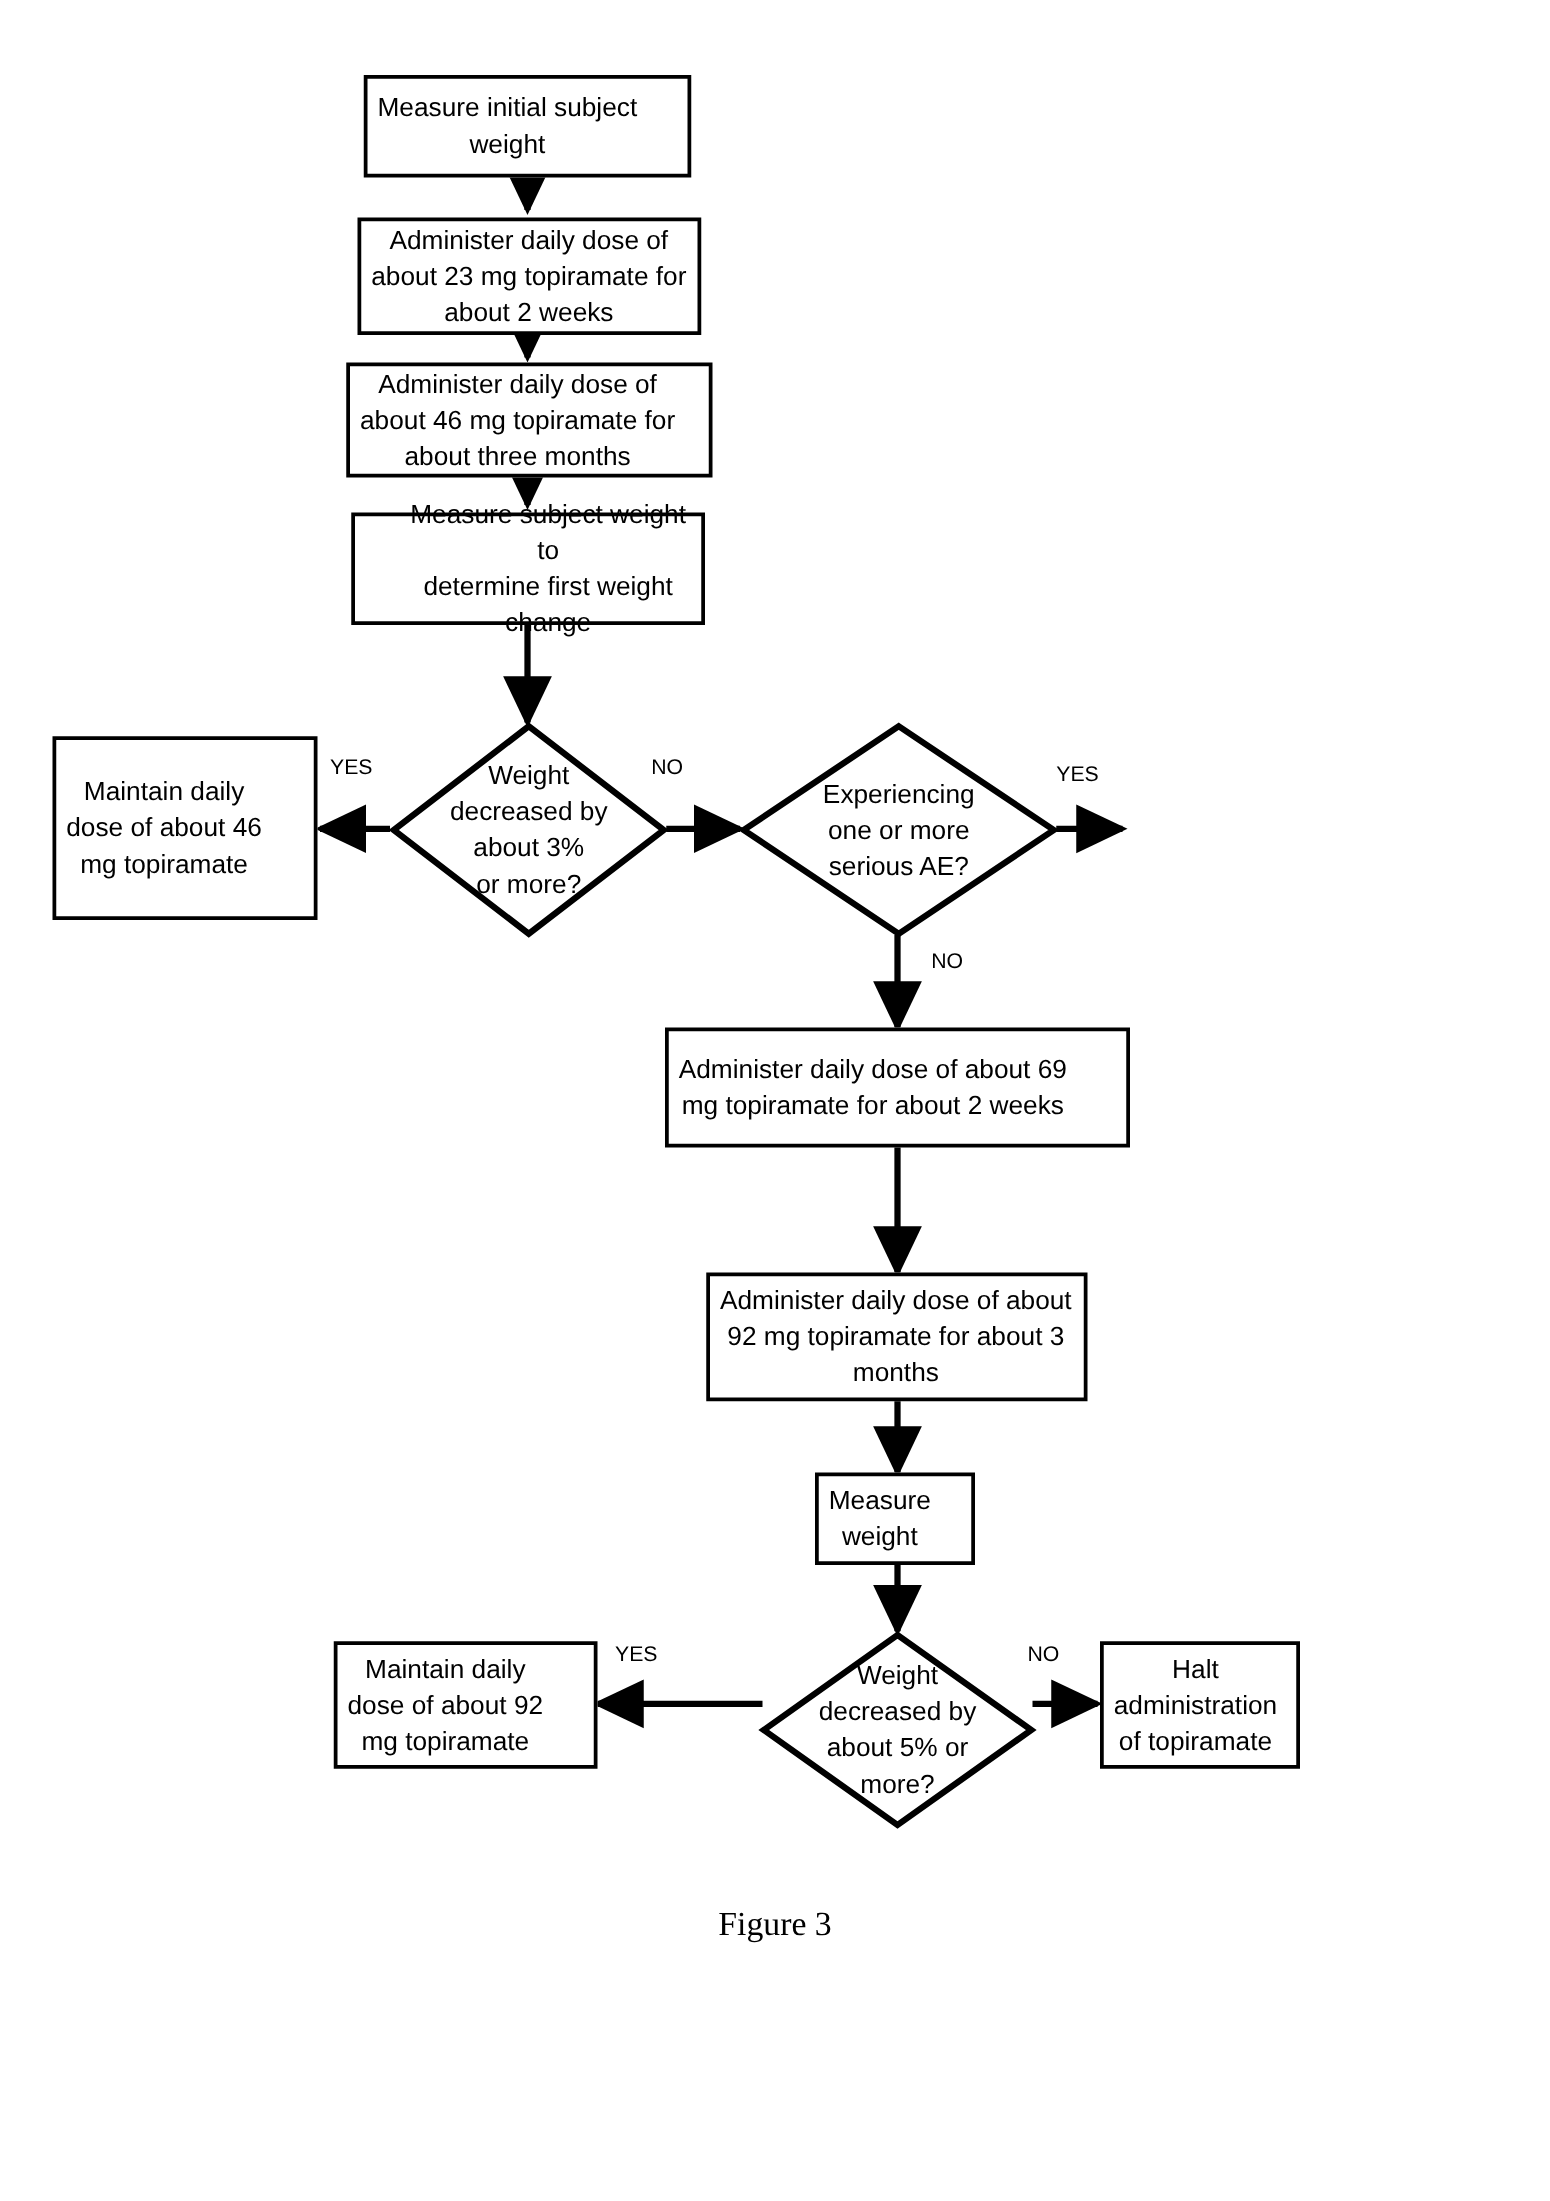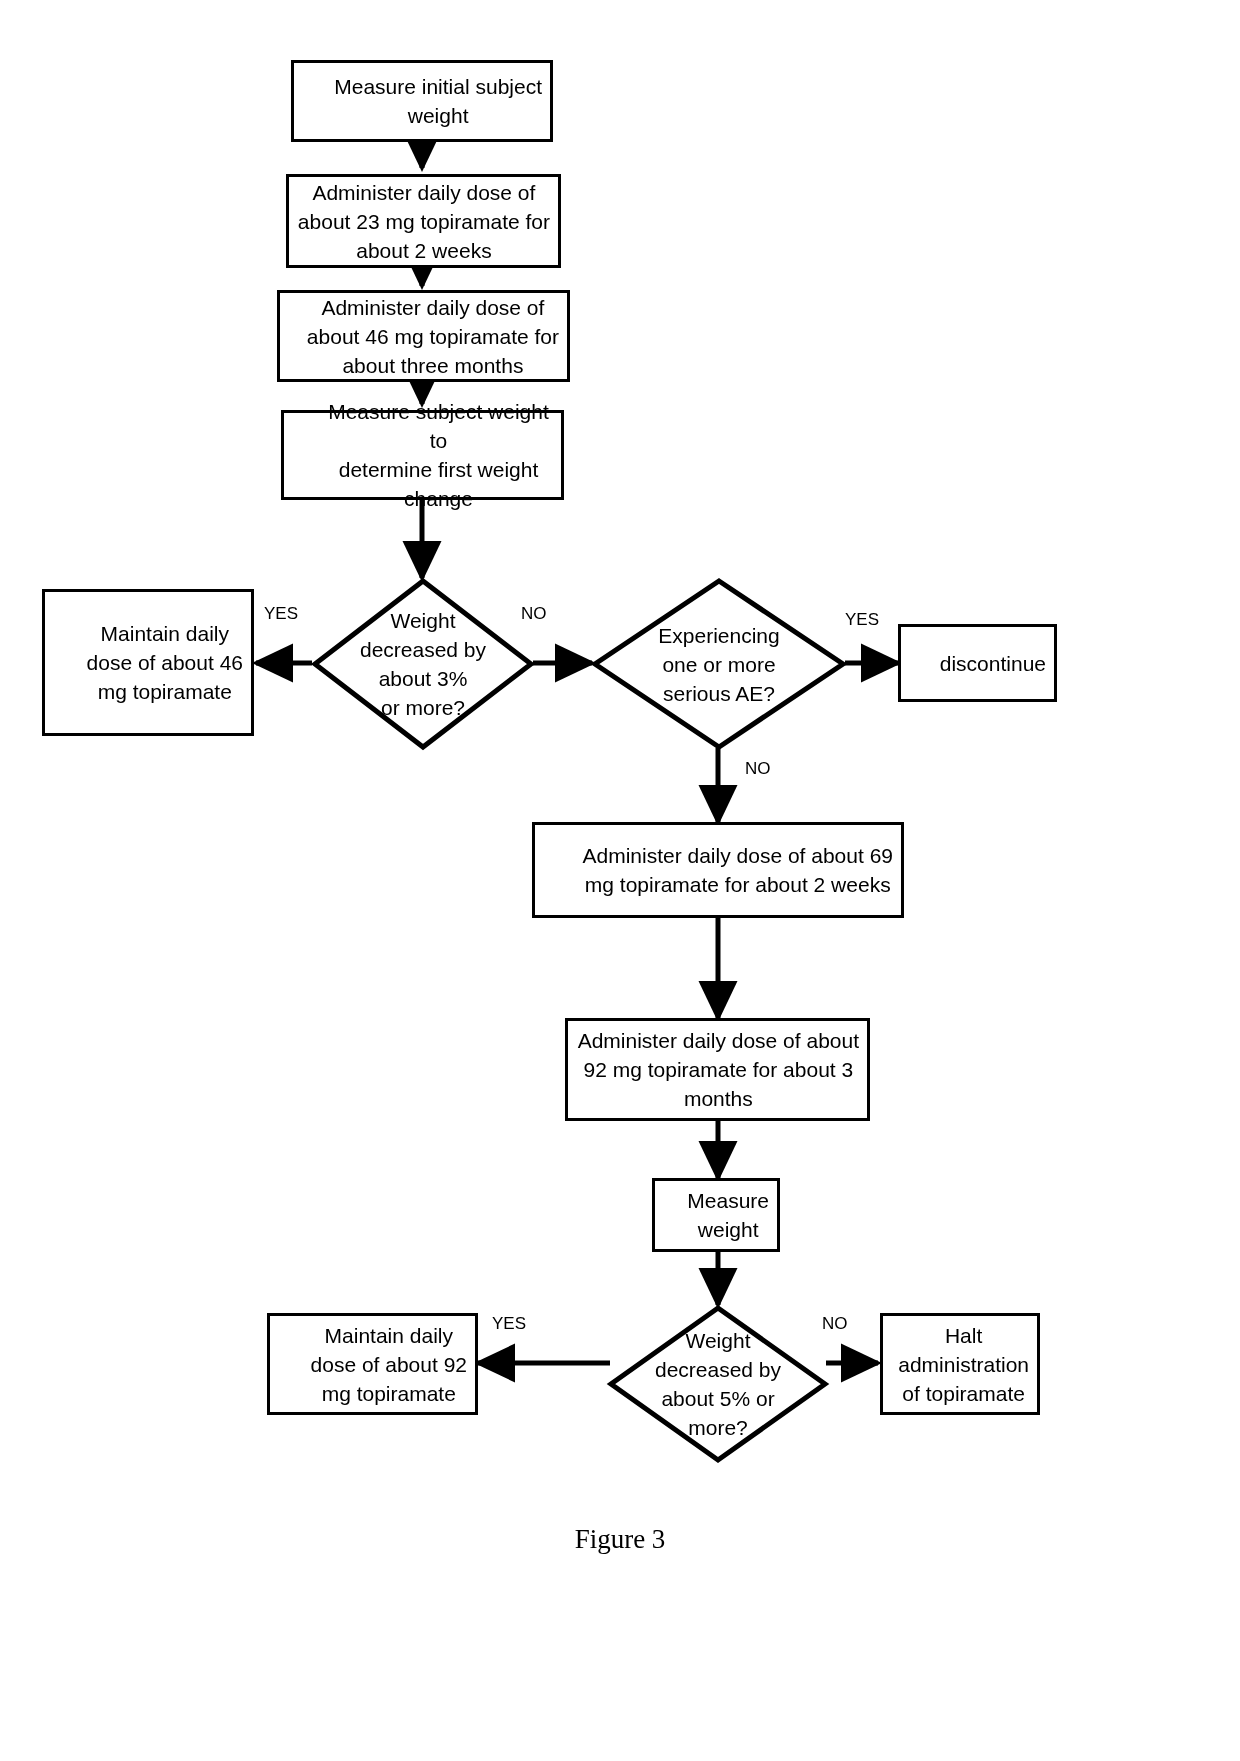--- a/index.html
+++ b/index.html
@@ -17,21 +17,21 @@
     width: 1240px;
     height: 1761px;
     background: #ffffff;
     overflow: hidden;
   }
   .node {
     position: absolute;
     box-sizing: border-box;
     display: flex;
     align-items: center;
-    justify-content: flex-end;
+    justify-content: flex-start;
     text-align: center;
   }
   .box {
     border: 3px solid #000000;
     background: #ffffff;
   }
   .box .txt {
     font-size: 21px;
     line-height: 29px;
     padding: 0 8px;
@@ -141,23 +141,20 @@
 determine first weight
 change</div>
   </div>
 
   <div class="node box" style="left:42px; top:589px; width:212px; height:147px;">
     <div class="txt">Maintain daily
 dose of about 46
 mg topiramate</div>
   </div>
 
-  <div class="node box" style="left:898px; top:624px; width:159px; height:78px;">
-    <div class="txt">discontinue</div>
-  </div>
 
   <div class="node box" style="left:532px; top:822px; width:372px; height:96px;">
     <div class="txt">Administer daily dose of about 69
 mg topiramate for about 2 weeks</div>
   </div>
 
   <div class="node box" style="left:565px; top:1018px; width:305px; height:103px;">
     <div class="txt">Administer daily dose of about
 92 mg topiramate for about 3
 months</div>

